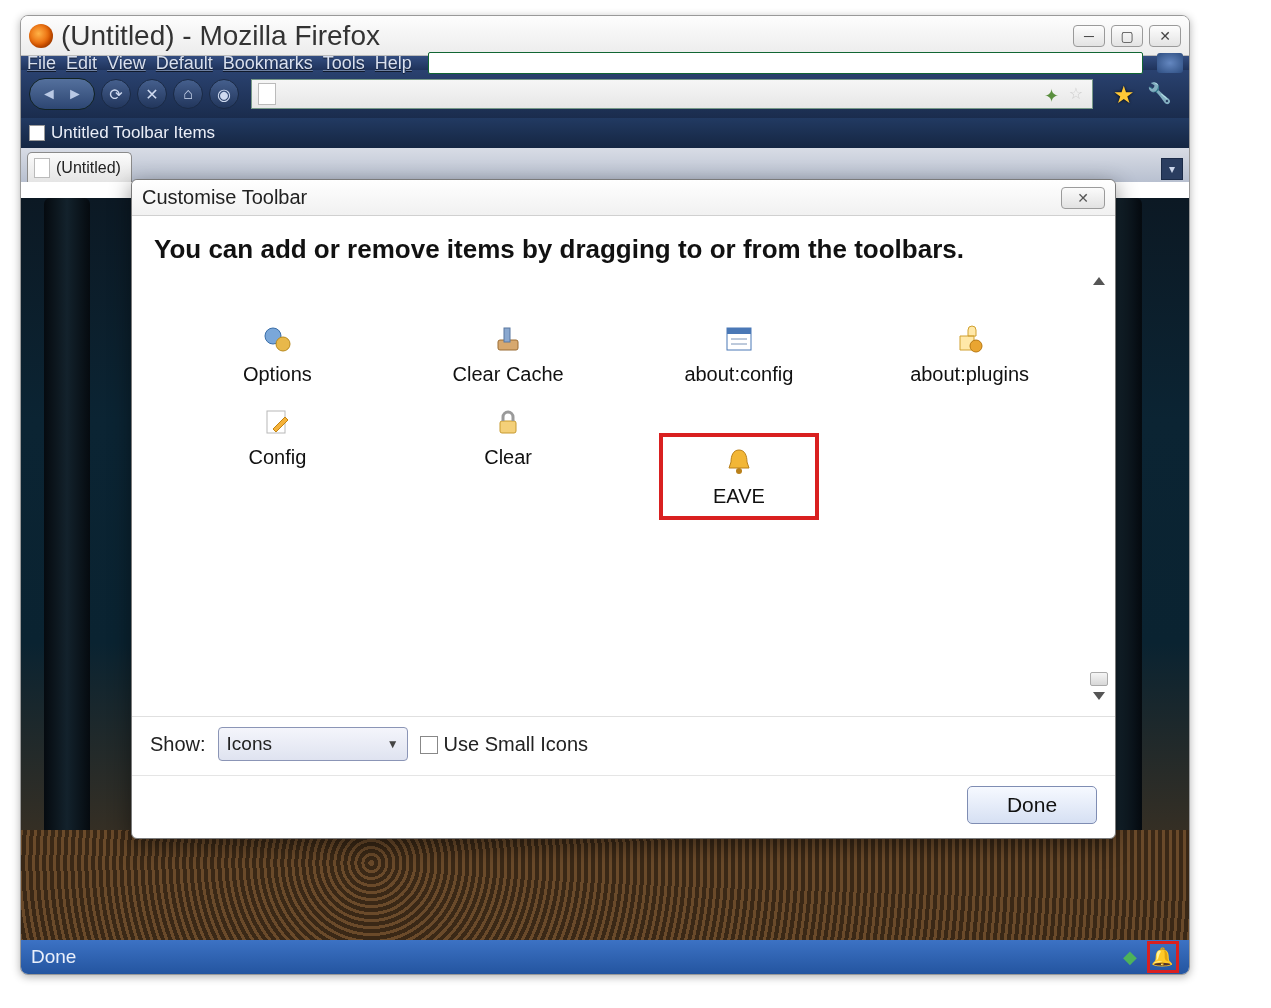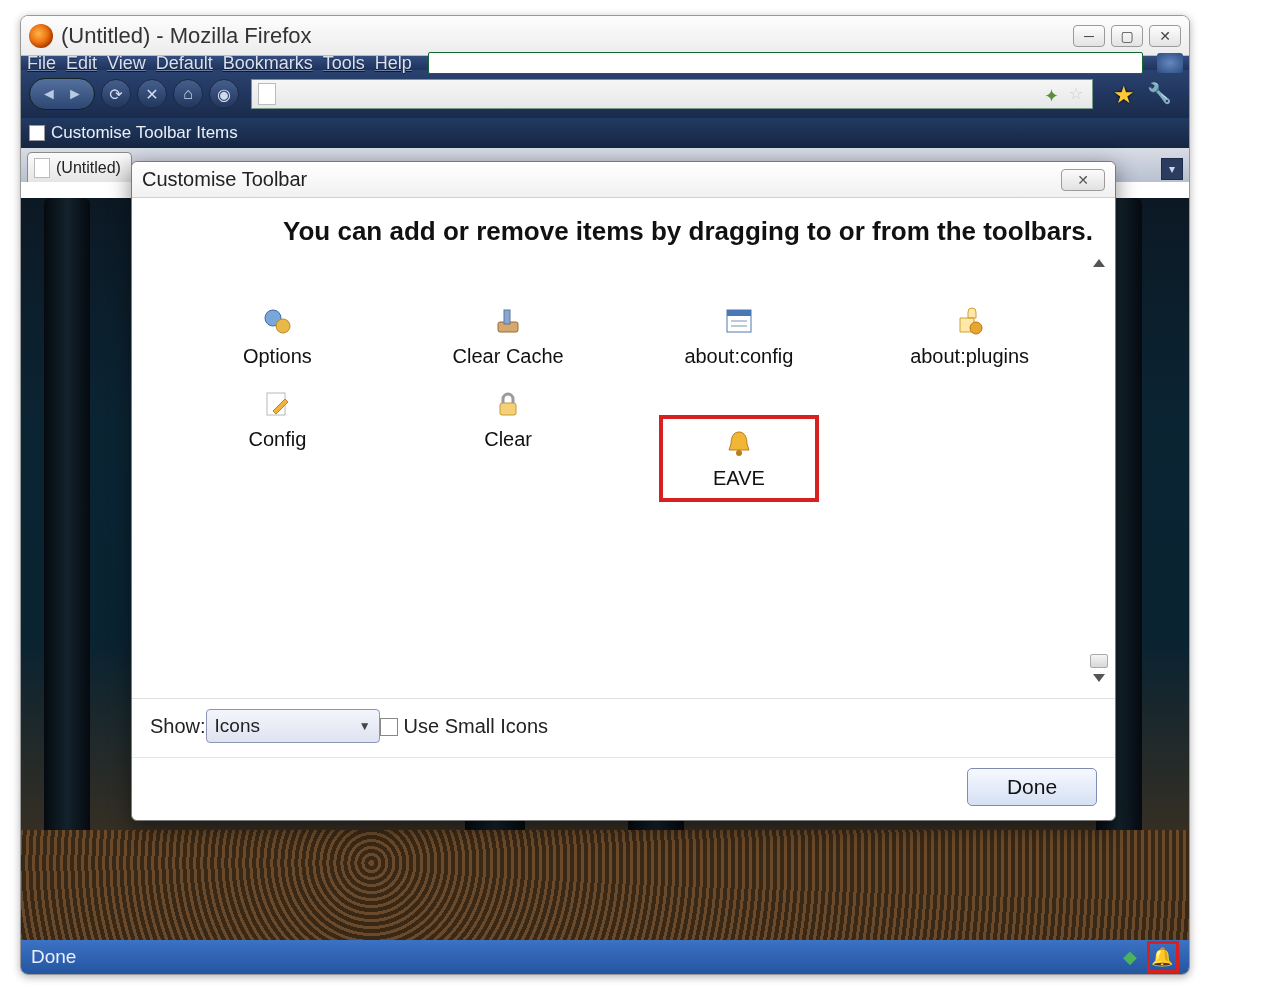--- a/index.html
+++ b/index.html
@@ -3,21 +3,21 @@
 <meta charset="utf-8">
 <style>
 * { box-sizing: border-box; margin: 0; padding: 0; font-family: "Segoe UI", Tahoma, sans-serif; }
 body { background: #fff; width: 1271px; height: 1008px; position: relative; overflow: hidden; }
 
 
 .window { position: absolute; left: 20px; top: 15px; width: 1170px; height: 960px; border: 1px solid #999; border-radius: 8px; overflow: hidden; background: #fff; box-shadow: 0 2px 8px rgba(0,0,0,.3); }
 
 .titlebar { height: 40px; background: linear-gradient(#fdfdfd,#ececec); display: flex; align-items: center; padding: 0 8px; border-bottom: 1px solid #bbb; }
 .titlebar .ff-icon { width: 24px; height: 24px; border-radius: 50%; background: radial-gradient(circle at 40% 40%, #ffb347, #e65c00 60%, #b33a00); margin-right: 8px; box-shadow: inset -2px -2px 4px rgba(0,0,0,.25); }
-.titlebar .title { font-size: 22px; color: #333; flex: 1; }
+.titlebar .title { font-size: 28px; color: #333; flex: 1; }
 .win-btns { display: flex; gap: 6px; }
 .win-btn { width: 32px; height: 22px; border: 1px solid #9a9a9a; border-radius: 4px; background: linear-gradient(#fdfdfd,#e3e3e3); display: flex; align-items: center; justify-content: center; font-size: 14px; color: #444; cursor: pointer; }
 
 
 .menubar { height: 14px; background: linear-gradient(#334d80,#1f335b); display: flex; align-items: center; padding: 0 6px; gap: 10px; }
 .menubar .mi { color: #d8e0f0; font-size: 18px; text-decoration: underline; text-decoration-color: rgba(216,224,240,.4); cursor: pointer; text-shadow: 0 1px 1px rgba(0,0,0,.6); }
 .menubar .url-strip { flex: 1; height: 22px; background: #fff; margin-left: 6px; border: 1px solid #163; border-radius: 2px; }
 .gear-right { width: 26px; height: 20px; background: radial-gradient(#6487c0,#2d4d80); border-radius: 3px; margin-left: 4px; }
 
 
@@ -51,42 +51,42 @@
 
 
 .statusbar { position: absolute; left: 0; right: 0; bottom: 0; height: 34px; background: linear-gradient(#3c72c4,#2455a0); display: flex; align-items: center; padding: 0 10px; color: #eaf0fb; font-size: 19px; }
 .statusbar .st-right { margin-left: auto; display: flex; align-items: center; gap: 6px; }
 .st-icon { width: 22px; height: 22px; display: flex; align-items: center; justify-content: center; font-size: 18px; }
 .st-green { color: #4db35a; }
 .st-bell { color: #e9a531; }
 .red-box-sm { border: 3px solid #d92020; padding: 2px; }
 
 
-.dialog { position: absolute; left: 110px; top: 145px; width: 985px; height: 660px; background: #fff; border: 1px solid #7a7a7a; border-radius: 6px; box-shadow: 0 6px 22px rgba(0,0,0,.45); display: flex; flex-direction: column; }
+.dialog { position: absolute; left: 110px; top: 163px; width: 985px; height: 660px; background: #fff; border: 1px solid #7a7a7a; border-radius: 6px; box-shadow: 0 6px 22px rgba(0,0,0,.45); display: flex; flex-direction: column; }
 .dlg-title { height: 36px; display: flex; align-items: center; padding: 0 10px; border-bottom: 1px solid #d0d0d0; background: linear-gradient(#fff,#f1f1f1); border-radius: 6px 6px 0 0; }
 .dlg-title span { font-size: 20px; color: #222; }
 .dlg-close { margin-left: auto; width: 44px; height: 22px; border: 1px solid #9b9b9b; border-radius: 4px; background: linear-gradient(#fbfbfb,#e2e2e2); display: flex; align-items: center; justify-content: center; font-size: 14px; color: #555; cursor: pointer; }
-.dlg-head { font-size: 26px; font-weight: bold; color: #111; padding: 18px 22px 8px 22px; text-align: right; }
+.dlg-head { font-size: 26px; font-weight: bold; color: #111; padding: 18px 22px 8px 22px; }
 
 .dlg-body { flex: 1; position: relative; }
 .scroll-track { position: absolute; right: 6px; top: 0; bottom: 0; width: 20px; display: flex; flex-direction: column; align-items: center; }
 .scroll-arrow { width: 0; height: 0; border-left: 6px solid transparent; border-right: 6px solid transparent; }
 .sa-up { border-bottom: 8px solid #555; margin-top: 4px; }
 .sa-down { border-top: 8px solid #555; margin-bottom: 4px; }
 .scroll-thumb { width: 18px; height: 14px; background: linear-gradient(#f5f5f5,#d7d7d7); border: 1px solid #aaa; border-radius: 2px; margin-top: auto; margin-bottom: 6px; }
 
 .icon-grid { display: grid; grid-template-columns: repeat(4,1fr); row-gap: 110px; column-gap: 0; padding: 50px 40px 30px 40px; gap: 20px; }
 .grid-item { display: flex; flex-direction: column; align-items: center; gap: 8px; cursor: grab; width: 160px; justify-self: center; }
 .grid-item .ic { width: 34px; height: 32px; display: flex; align-items: center; justify-content: center; }
 .grid-item .lbl { font-size: 20px; color: #111; }
 .highlight { border: 4px solid #d92020; padding: 8px 12px; margin-top: 27px; }
 
-.dlg-controls { display: flex; align-items: center; gap: 0; padding: 10px 18px; border-top: 1px solid #e0e0e0; margin-top: 12px; }
+.dlg-controls { display: flex; align-items: center; gap: 12px; padding: 10px 18px; border-top: 1px solid #e0e0e0; margin-top: 12px; }
 .dlg-controls .show-lbl { font-size: 20px; color: #222; }
-.select { width: 174px; height: 34px; border: 1px solid #8b95b6; border-radius: 4px; background: linear-gradient(#f4f5fb,#dfe3f0); display: flex; align-items: center; padding: 0 8px; font-size: 19px; color: #222; cursor: pointer; }
+.select { width: 190px; height: 34px; border: 1px solid #8b95b6; border-radius: 4px; background: linear-gradient(#f4f5fb,#dfe3f0); display: flex; align-items: center; padding: 0 8px; font-size: 19px; color: #222; cursor: pointer; }
 .select .caret { margin-left: auto; font-size: 12px; color: #444; }
 .chk { width: 18px; height: 18px; border: 1px solid #888; background: #fff; display: inline-block; margin-right: 6px; vertical-align: -3px; }
 .chk-lbl { font-size: 20px; color: #222; cursor: pointer; }
 .btn { height: 36px; padding: 0 14px; border: 1px solid #8a94b0; border-radius: 4px; background: linear-gradient(#fcfcfe,#e4e8f2); font-size: 20px; color: #1a1a1a; cursor: pointer; display: flex; align-items: center; }
 .dlg-done { display: flex; justify-content: flex-end; padding: 10px 18px 14px; border-top: 1px solid #e5e5e5; margin-top: 4px; }
 .done-btn { width: 130px; height: 38px; border: 1px solid #7f8db3; border-radius: 5px; background: linear-gradient(#f6f9ff,#d6e0f3); font-size: 21px; color: #111; cursor: pointer; }
 
 
 svg { display: block; }
 </style>
@@ -133,21 +133,21 @@
       <div class="fav">☆</div>
     </div>
     <div class="toolbar-right">
       <div class="star-big">★</div>
       <div class="wrench">🔧</div>
     </div>
   </div>
 
   <div class="bookbar">
     <div class="b-icon"></div>
-    <span>Customise Toolbar Items</span>
+    <span>Untitled Toolbar Items</span>
   </div>
 
   <div class="tabstrip">
     <div class="tab">
       <div class="t-icon"></div>
       <span>(Untitled)</span>
     </div>
     <div class="tab-drop">▾</div>
   </div>
 

